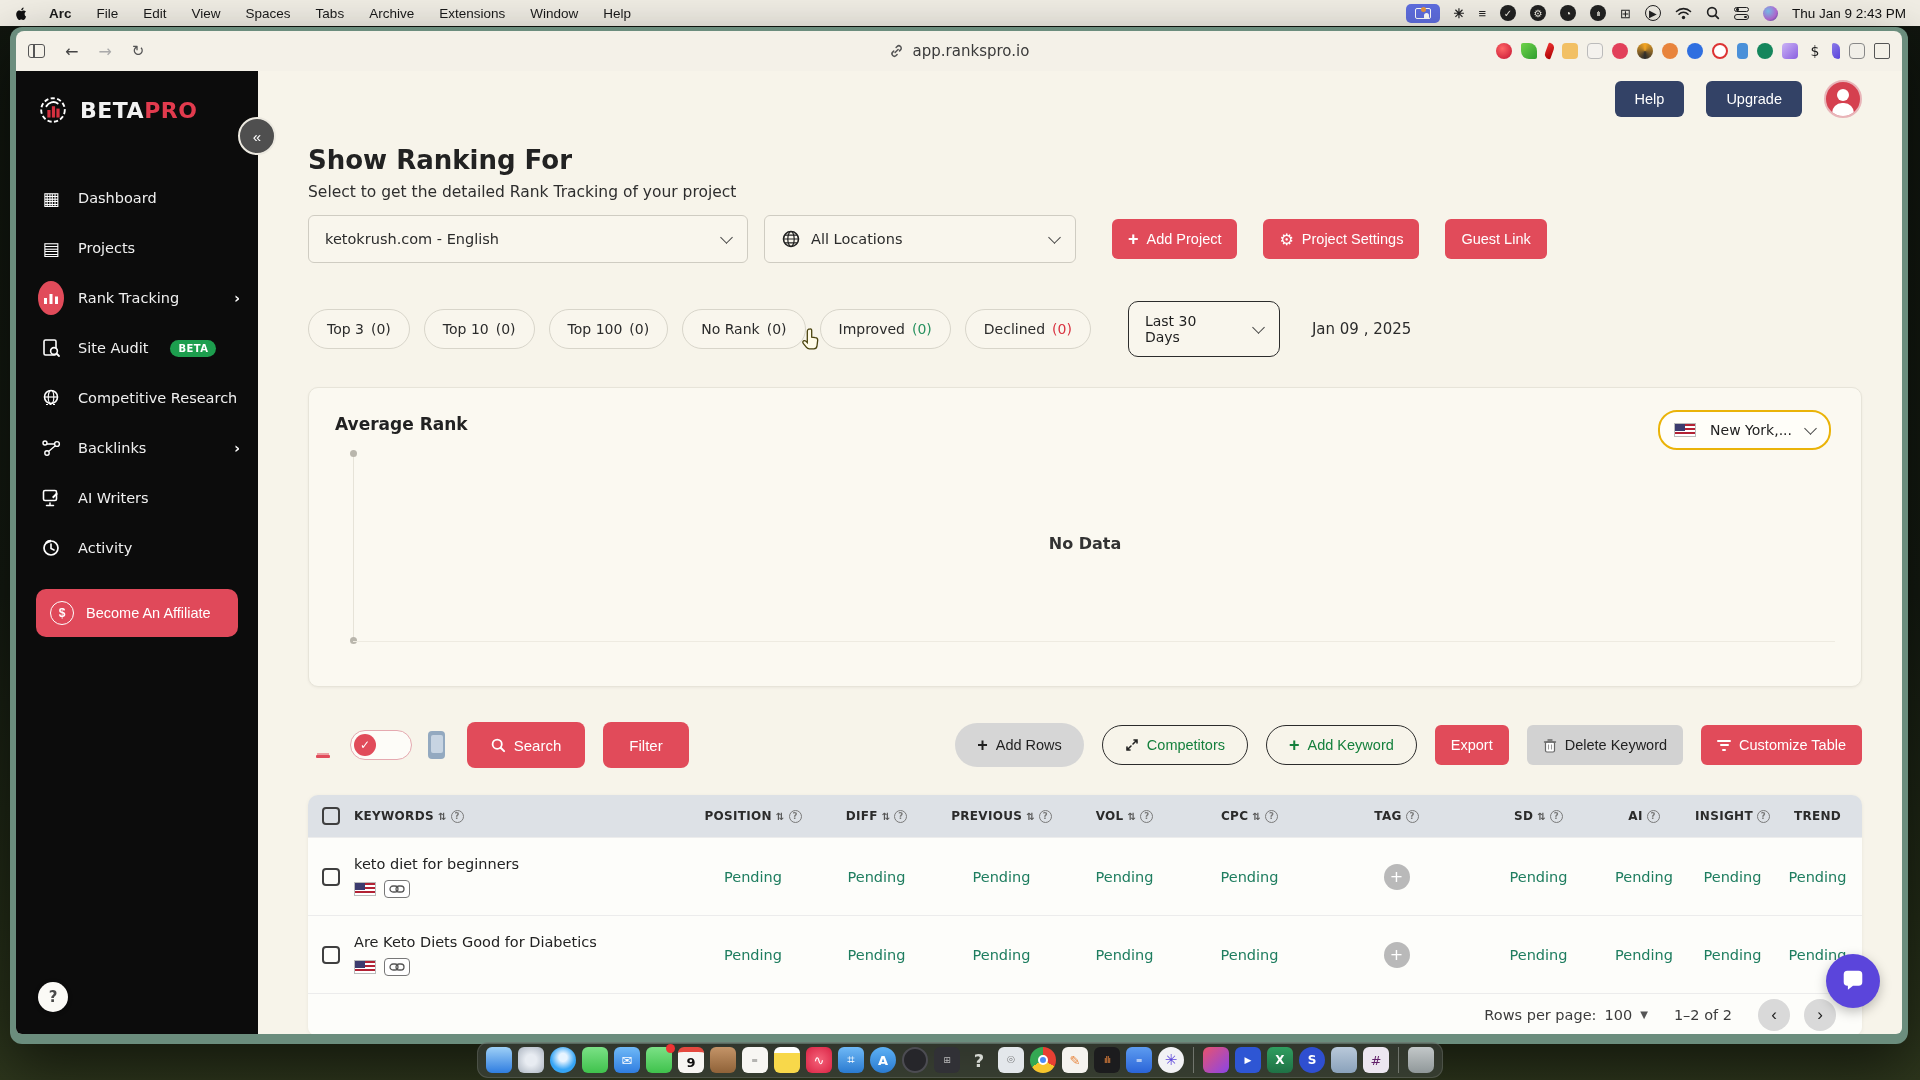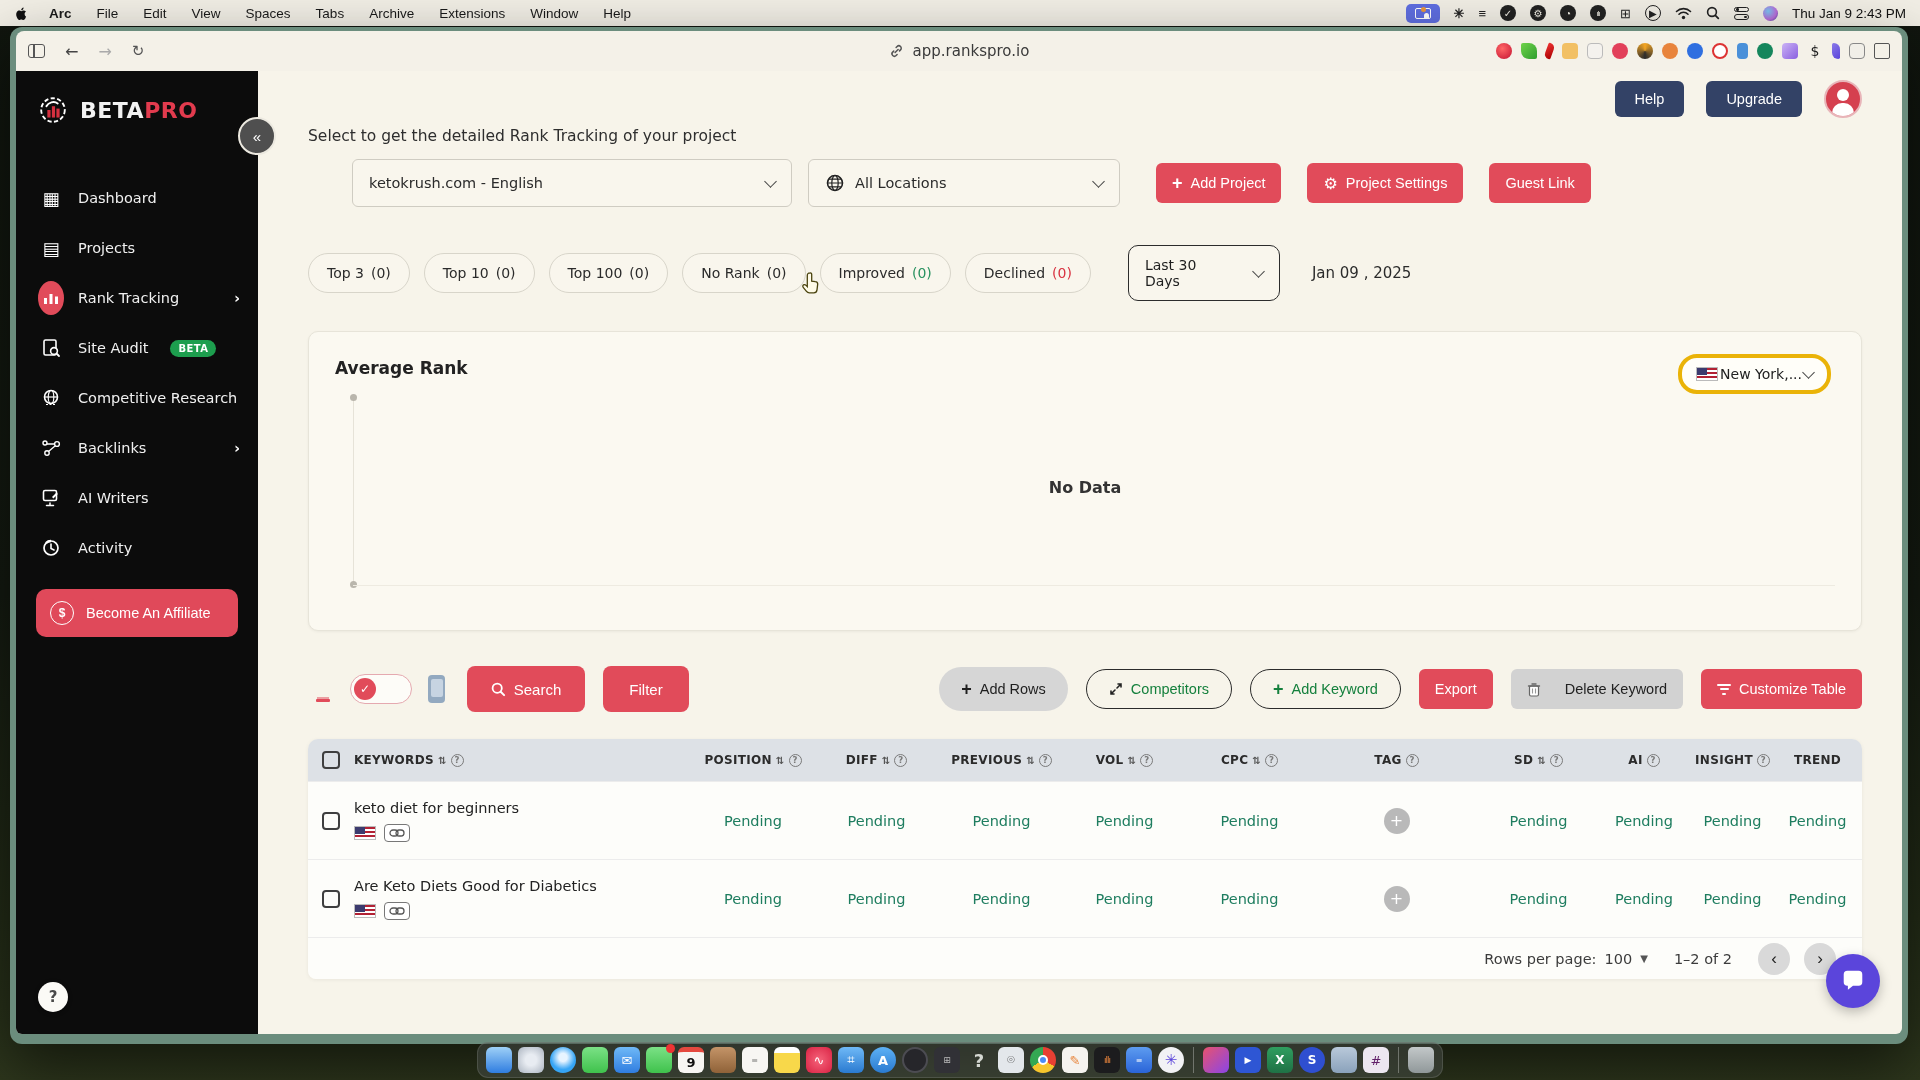--- a/index.html
+++ b/index.html
@@ -89,21 +89,21 @@
   .main { flex:1; padding:0 40px 0 50px; position:relative; overflow:hidden; }
   .hdr-row { margin-top:8px; height:40px; display:flex; align-items:center; justify-content:flex-end; gap:22px; }
   .btn-navy { background:#334266; color:#fff; border:none; border-radius:6px; font-size:14.5px; padding:0 20px; height:36px; }
   .avatar { width:38px; height:38px; border-radius:50%; background:#d5404f; position:relative; overflow:hidden; border:2px solid #e8b5b9; }
   .avatar:before { content:""; position:absolute; left:50%; top:7px; transform:translateX(-50%); width:12px; height:12px; border-radius:50%; background:#fff; }
   .avatar:after { content:""; position:absolute; left:50%; top:21px; transform:translateX(-50%); width:22px; height:14px; border-radius:10px 10px 0 0; background:#fff; }
 
   .page-title { margin-top:26px; font-size:26px; font-weight:bold; color:#222; }
   .page-sub { margin-top:8px; font-size:15.5px; color:#2e2e2e; }
 
-  .selrow { margin-top:14px; height:48px; display:flex; align-items:center;margin-left:44px; }
+  .selrow { margin-top:14px; height:48px; display:flex; align-items:center; }
   .select {
     height:48px; background:#f9f6ed; border:1px solid #cfccc2; border-radius:6px;
     display:flex; align-items:center; padding:0 16px; font-size:14.5px; color:#2b2b2b; gap:10px;
   }
   .sel-project { width:440px; }
   .sel-location { width:312px; margin-left:16px; }
   .chevron { width:9px; height:9px; border-right:1.8px solid #444; border-bottom:1.8px solid #444; transform:rotate(45deg); margin-left:auto; margin-top:-4px; flex:0 0 auto; }
   .btn-red { background:#e14b5a; color:#fff; border:none; border-radius:6px; font-size:14.5px; height:40px; padding:0 16px; display:flex; align-items:center; gap:8px; }
   .btn-red .plus { font-size:18px; font-weight:bold; line-height:1; }
   .selrow .btn-red { margin-left:26px; }
@@ -125,22 +125,22 @@
   .cursor-hand { position:absolute; left:492px; top:26px; z-index:9; }
 
   
   .card {
     margin-top:30px; height:300px; background:#fbf9f1; border:1px solid #e7e4d9;
     border-radius:10px; position:relative; box-shadow:0 1px 3px rgba(0,0,0,.05);
   }
   .card-title { position:absolute; left:26px; top:26px; font-size:17px; font-weight:bold; color:#222; }
   .loc-btn {
     position:absolute; right:30px; top:22px; height:40px; min-width:152px;
-    background:#fffef9; border:4px solid #eab308; border-radius:19px;
-    display:flex; align-items:center; gap:2px; padding:0 14px; font-size:14px; color:#222;
+    background:#fffef9; border:2px solid #eab308; border-radius:19px;
+    display:flex; align-items:center; gap:14px; padding:0 14px; font-size:14px; color:#222;
   }
   .usflag { width:22px; height:14px; background:repeating-linear-gradient(180deg,#b22234 0 2px,#fff 2px 4px); position:relative; flex:0 0 auto; border:.5px solid #bbb; }
   .usflag:after { content:""; position:absolute; left:0; top:0; width:10px; height:7px; background:#3c3b6e; }
   .axis-line { position:absolute; left:44px; top:66px; bottom:44px; width:1px; background:#e6e3d8; }
   .axis-dot { position:absolute; left:41px; width:7px; height:7px; border-radius:50%; background:#b9b6ac; }
   .axis-dot.top { top:62px; } .axis-dot.bot { bottom:42px; }
   .plot-base { position:absolute; left:44px; right:26px; bottom:44px; height:1px; background:#eeebe1; }
   .no-data { position:absolute; left:50%; top:52%; transform:translate(-50%,-50%); font-size:16px; font-weight:bold; color:#333; }
 
   
@@ -150,21 +150,21 @@
   .phone-ic { margin-left:16px; width:17px; height:28px; background:#93a9c0; border-radius:4px; position:relative; }
   .phone-ic:after { content:""; position:absolute; left:2.5px; top:4px; right:2.5px; bottom:6px; background:#c7d4e2; border-radius:2px; }
   .monitor-ic { width:30px; height:26px; position:relative; }
   .monitor-ic .scr2 { width:30px; height:19px; background:#e14b5a; border-radius:3px; }
   .monitor-ic:after { content:""; position:absolute; left:50%; transform:translateX(-50%); bottom:0; width:14px; height:3.5px; background:#e14b5a; border-radius:1px; box-shadow:0 -2.5px 0 -1px #e14b5a; }
   .btn-search { margin-left:22px; width:118px; height:46px; justify-content:center; border-radius:8px; font-size:15px; }
   .btn-filter { margin-left:18px; width:86px; height:46px; justify-content:center; border-radius:8px; font-size:15px; }
   .toolrow .rgt { margin-left:auto; display:flex; align-items:center; gap:18px; }
   .pill-gray { height:44px; border-radius:22px; background:#d6d6d6; border:none; color:#1f1f1f; font-size:14.5px; display:flex; align-items:center; gap:8px; padding:0 22px; }
   .pill-line { height:40px; border-radius:22px; background:transparent; border:1.6px solid #2b2b2b; color:#15803d; font-size:14.5px; display:flex; align-items:center; gap:8px; padding:0 22px; }
-  .btn-gray { background:#d2d2d2; color:#222; border:none; border-radius:6px; font-size:14.5px; height:40px; padding:0 16px; display:flex; align-items:center; gap:24px; }
+  .btn-gray { background:#d2d2d2; color:#222; border:none; border-radius:6px; font-size:14.5px; height:40px; padding:0 16px; display:flex; align-items:center; gap:8px; }
   .funnel { display:inline-flex; flex-direction:column; gap:2.5px; align-items:center; }
   .funnel i { display:block; height:2px; background:#fff; border-radius:1px; }
   .funnel i:nth-child(1){width:14px;} .funnel i:nth-child(2){width:9px;} .funnel i:nth-child(3){width:4px;}
 
   
   .tablewrap { margin-top:26px; border-radius:10px 10px 8px 8px; overflow:hidden; box-shadow:0 1px 4px rgba(0,0,0,.06); }
   .tgrid { display:grid; grid-template-columns:46px 336px 126px 121px 129px 117px 133px 161px 123px 88px 89px 81px; align-items:center; }
   .thead { background:#dde1e6; height:42px; }
   .th { font-size:12px; font-weight:bold; color:#2b2b2b; display:flex; align-items:center; justify-content:center; gap:4px; letter-spacing:.3px; }
   .th.left { justify-content:flex-start; }
@@ -390,20 +390,21 @@
         <span>?</span>
       </div>
 
     <section class="main">
       <div class="hdr-row">
         <button class="btn-navy">Help</button>
         <button class="btn-navy">Upgrade</button>
         <span class="avatar"></span>
       </div>
 
+      <h1 class="page-title">Show Ranking For</h1>
       <div class="page-sub">Select to get the detailed Rank Tracking of your project</div>
 
       <div class="selrow">
         <div class="select sel-project">
           <span>ketokrush.com -  English</span>
           <span class="chevron"></span>
         </div>
         <div class="select sel-location">
           <svg width="20" height="20" viewBox="0 0 20 20">
               <circle cx="10" cy="10" r="7.5" fill="none" stroke="#222" stroke-width="1.6"></circle>

